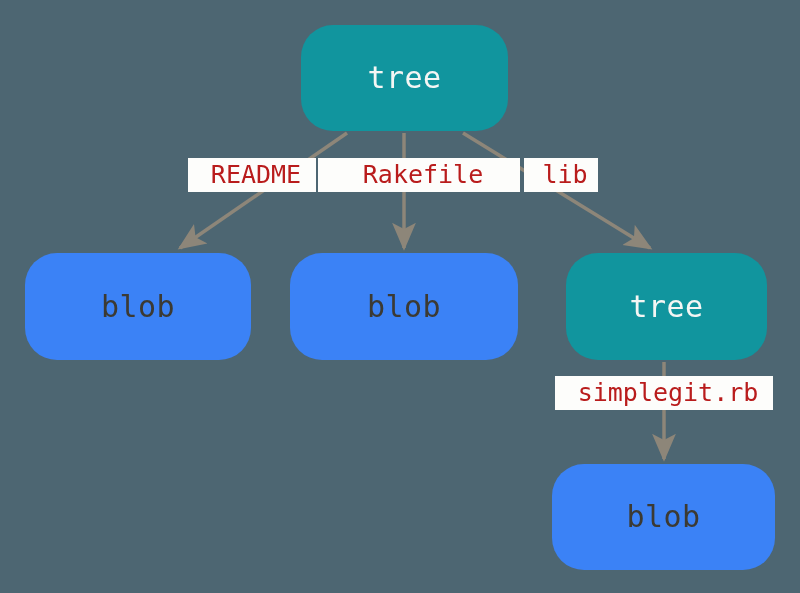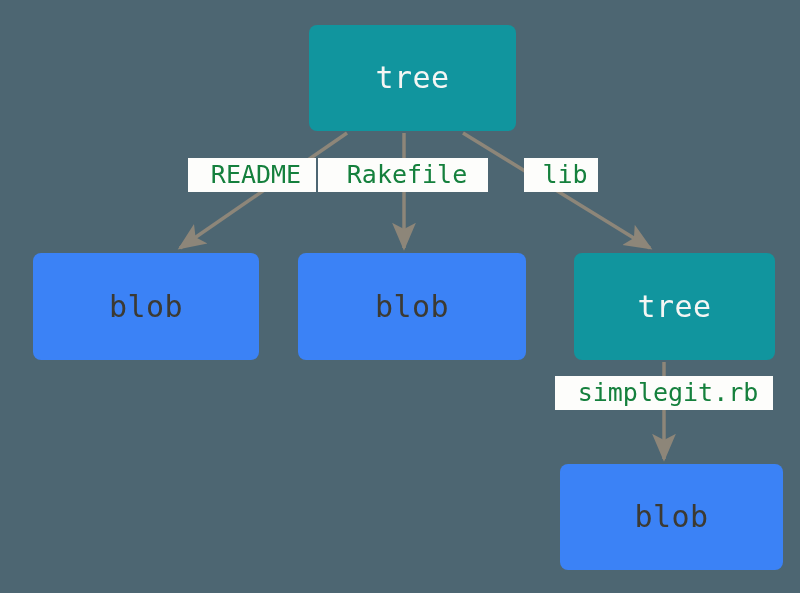--- a/index.html
+++ b/index.html
@@ -22,42 +22,41 @@
     left: 0;
     top: 0;
     width: 800px;
     height: 593px;
   }
   .node {
     position: absolute;
     display: flex;
     align-items: center;
     justify-content: center;
-    border-radius: 8px;
+    border-radius: 32px;
     box-sizing: border-box;
-    margin-left: 8px;
   }
   .node-tree {
     background: #11959e;
     color: #f4f6f4;
   }
   .node-blob {
     background: #3b82f6;
     color: #3c3a33;
   }
   .node-label {
     font-size: 30px;
     letter-spacing: 0.5px;
     line-height: 1;
     user-select: none;
   }
   .edge-label {
     position: absolute;
     background: #fdfdfb;
-    color: #15803d;
+    color: #b91c1c;
     font-size: 25px;
     line-height: 34px;
     height: 34px;
     text-align: center;
     white-space: nowrap;
     box-sizing: border-box;
     user-select: none;
     padding-left: 8px;
   }
 </style>
@@ -97,19 +96,19 @@
   <div class="node node-tree" style="left:566px; top:253px; width:201px; height:107px;">
     <span class="node-label">tree</span>
   </div>
 
   <div class="node node-blob" style="left:552px; top:464px; width:223px; height:106px;">
     <span class="node-label">blob</span>
   </div>
 
   <div class="edge-label" style="left:188px; top:158px; width:128px;">README</div>
 
-  <div class="edge-label" style="left:318px; top:158px; width:170px;">Rakefile</div>
+  <div class="edge-label" style="left:318px; top:158px; width:202px;">Rakefile</div>
 
   <div class="edge-label" style="left:555px; top:376px; width:218px;">simplegit.rb</div>
 
   <div class="edge-label" style="left:524px; top:158px; width:74px;">lib</div>
 
 </div>
 
 </body></html>

